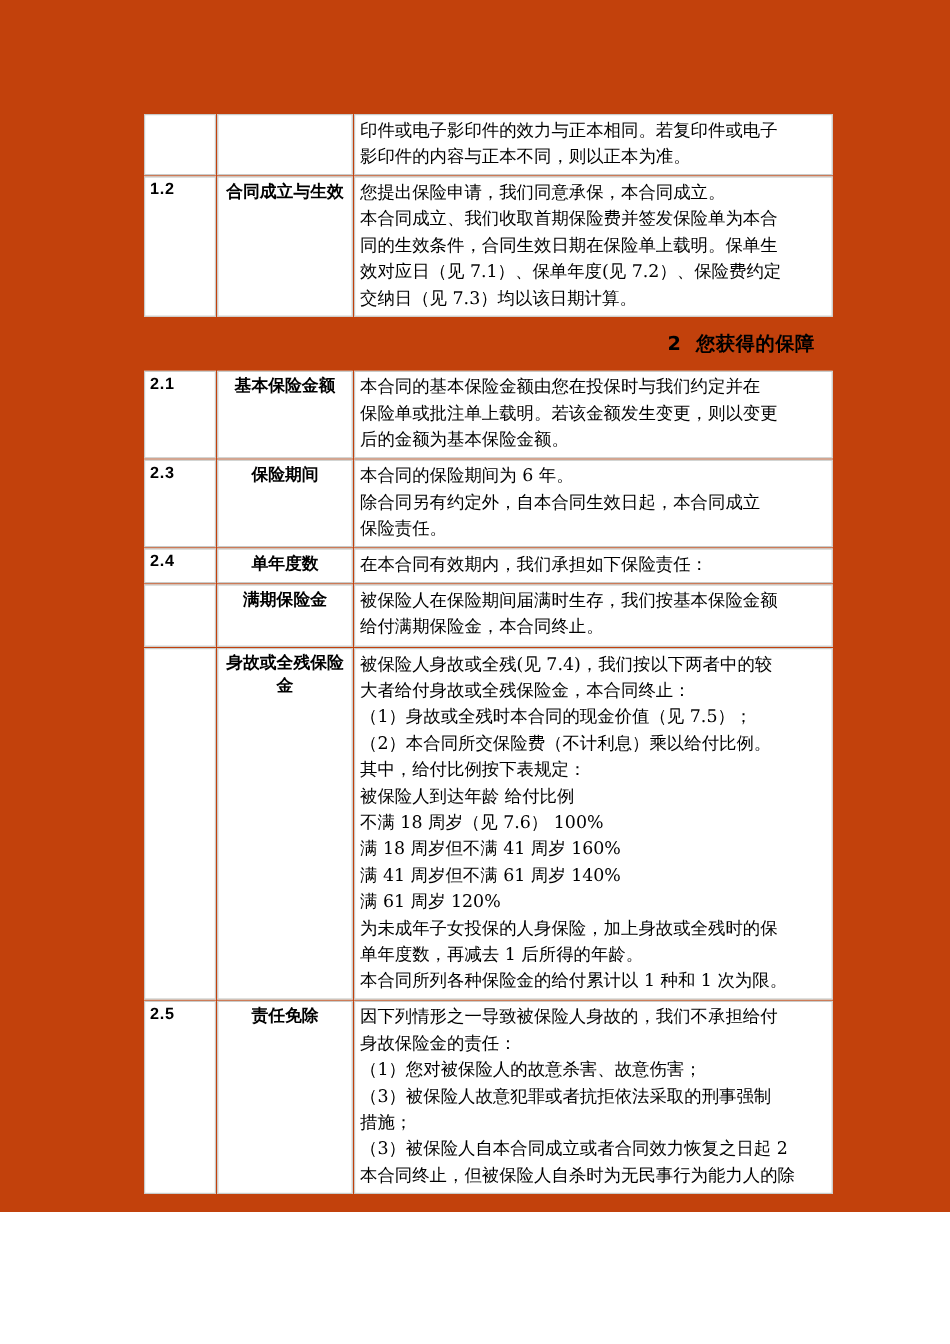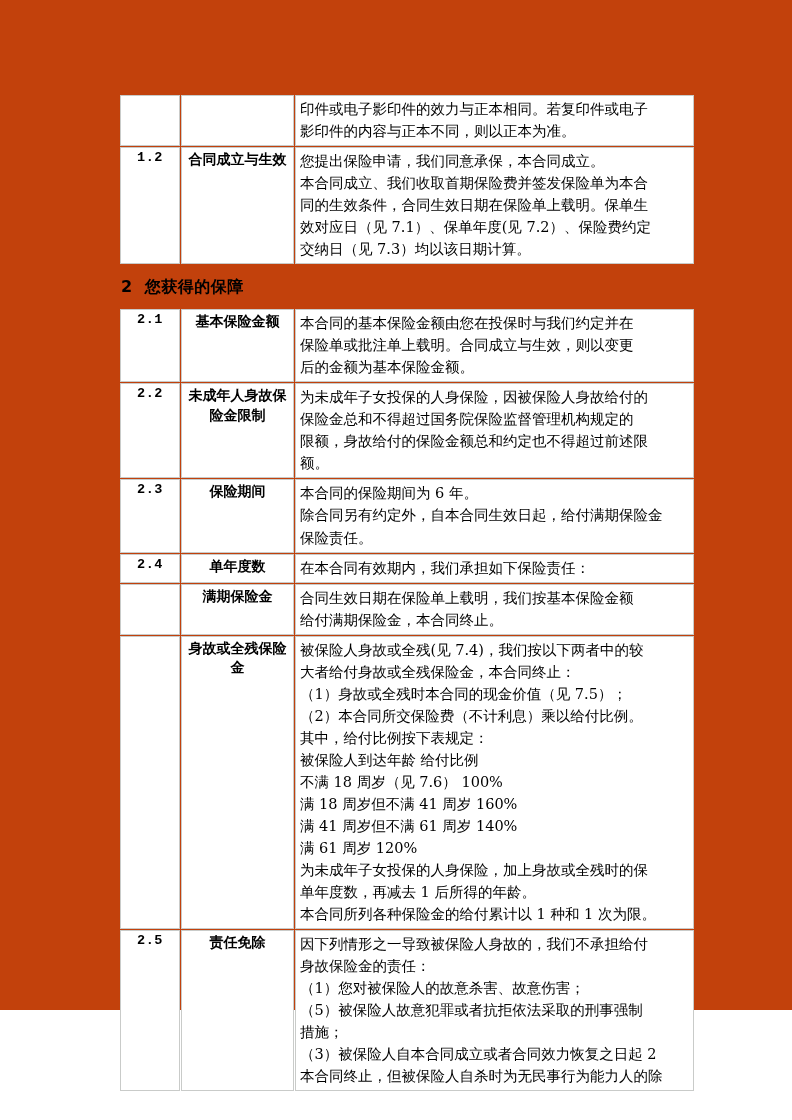--- a/index.html
+++ b/index.html
@@ -38,26 +38,26 @@
     margin: 0;
   }
   table.contract-table td {
     border: 1px solid #c9cbc9;
     padding: 2px 4px 3px 4px;
     vertical-align: top;
     background: #ffffff;
   }
   td.col-num {
     width: 50px;
-    text-align: center;
+    text-align: left;
     vertical-align: middle;
     font-weight: bold;
     font-size: 13.5px;
     letter-spacing: 0.6px;
-    font-family: Liberation Mono, monospace;
+    font-family: Liberation Sans, sans-serif;
   }
   td.col-label {
     width: 103px;
     text-align: center;
     vertical-align: middle;
     font-weight: bold;
     font-size: 14px;
     line-height: 1.38;
     font-family: Liberation Sans, sans-serif;
   }
@@ -75,20 +75,21 @@
   }
 
   
   .section-heading {
     font-family: "DejaVu Sans", "Liberation Sans", sans-serif;
     font-weight: bold;
     font-size: 16px;
     margin: 12px 0 10px 2px;
     letter-spacing: 0.5px;
     white-space: pre;
+    text-align: right;
   }
 </style>
 </head>
 <body>
 
 <div class="page">
   <div class="doc-body">
 
     <table class="contract-table">
       <tbody>
@@ -117,59 +118,49 @@
     <div class="section-heading">2  您获得的保障</div>
 
     <table class="contract-table">
       <tbody>
 
         <tr>
           <td class="col-num">2.1</td>
           <td class="col-label">基本保险金额</td>
           <td class="col-text">
             <span class="ln">本合同的基本保险金额由您在投保时与我们约定并在</span>
-            <span class="ln">保险单或批注单上载明。合同成立与生效，则以变更</span>
+            <span class="ln">保险单或批注单上载明。若该金额发生变更，则以变更</span>
             <span class="ln">后的金额为基本保险金额。</span>
           </td>
         </tr>
 
-        <tr>
-          <td class="col-num">2.2</td>
-          <td class="col-label">未成年人身故保险金限制</td>
-          <td class="col-text">
-            <span class="ln">为未成年子女投保的人身保险，因被保险人身故给付的</span>
-            <span class="ln">保险金总和不得超过国务院保险监督管理机构规定的</span>
-            <span class="ln">限额，身故给付的保险金额总和约定也不得超过前述限</span>
-            <span class="ln">额。</span>
-          </td>
-        </tr>
 
         <tr>
           <td class="col-num">2.3</td>
           <td class="col-label">保险期间</td>
           <td class="col-text">
             <span class="ln">本合同的保险期间为 6 年。</span>
-            <span class="ln">除合同另有约定外，自本合同生效日起，给付满期保险金</span>
+            <span class="ln">除合同另有约定外，自本合同生效日起，本合同成立</span>
             <span class="ln">保险责任。</span>
           </td>
         </tr>
 
         <tr>
           <td class="col-num">2.4</td>
           <td class="col-label">单年度数</td>
           <td class="col-text">
             <span class="ln">在本合同有效期内，我们承担如下保险责任：</span>
           </td>
         </tr>
 
         <tr>
           <td class="col-num"></td>
           <td class="col-label">满期保险金</td>
           <td class="col-text">
-            <span class="ln">合同生效日期在保险单上载明，我们按基本保险金额</span>
+            <span class="ln">被保险人在保险期间届满时生存，我们按基本保险金额</span>
             <span class="ln">给付满期保险金，本合同终止。</span>
           </td>
         </tr>
 
         <tr>
           <td class="col-num"></td>
           <td class="col-label">身故或全残保险金</td>
           <td class="col-text">
             <span class="ln">被保险人身故或全残(见 7.4)，我们按以下两者中的较</span>
             <span class="ln">大者给付身故或全残保险金，本合同终止：</span>
@@ -187,21 +178,21 @@
           </td>
         </tr>
 
         <tr>
           <td class="col-num">2.5</td>
           <td class="col-label">责任免除</td>
           <td class="col-text">
             <span class="ln">因下列情形之一导致被保险人身故的，我们不承担给付</span>
             <span class="ln">身故保险金的责任：</span>
             <span class="ln">（1）您对被保险人的故意杀害、故意伤害；</span>
-            <span class="ln">（5）被保险人故意犯罪或者抗拒依法采取的刑事强制</span>
+            <span class="ln">（3）被保险人故意犯罪或者抗拒依法采取的刑事强制</span>
             <span class="ln">措施；</span>
             <span class="ln">（3）被保险人自本合同成立或者合同效力恢复之日起 2</span>
             <span class="ln">本合同终止，但被保险人自杀时为无民事行为能力人的除</span>
           </td>
         </tr>
 
       </tbody>
     </table>
 
   </div>

